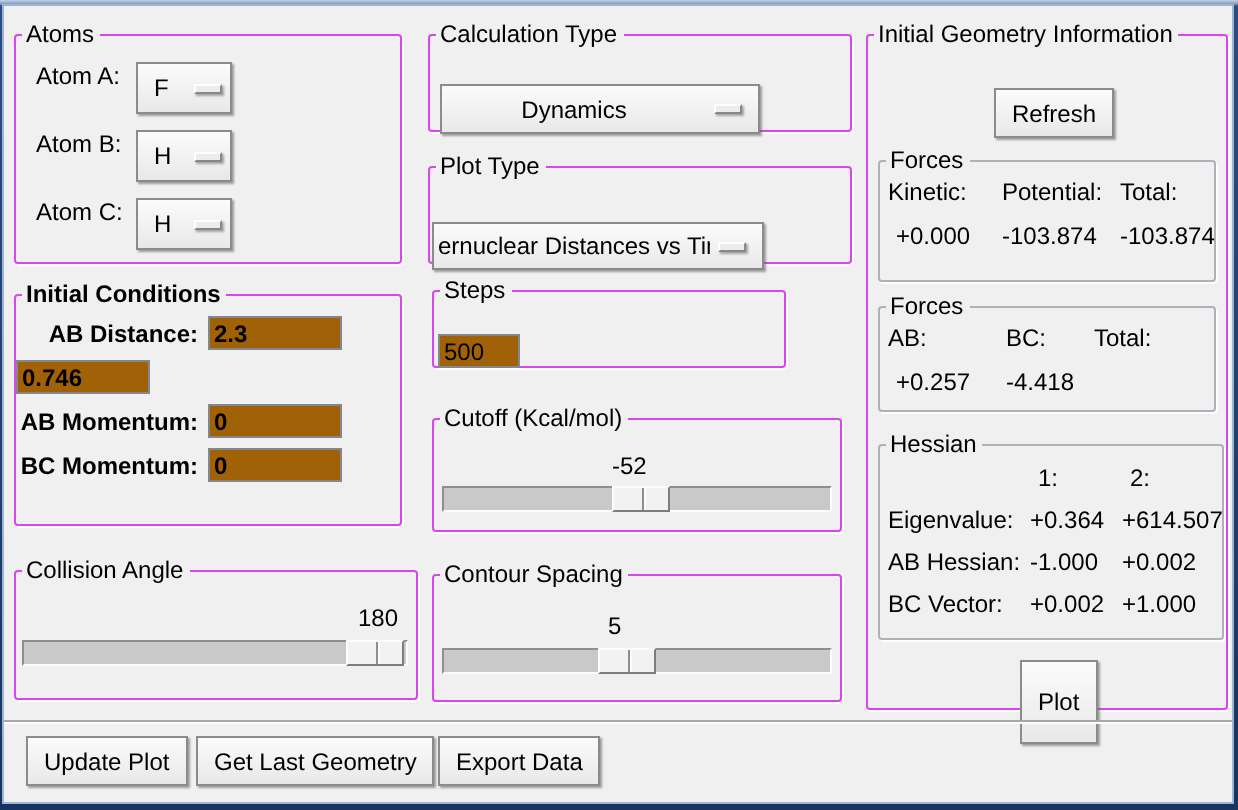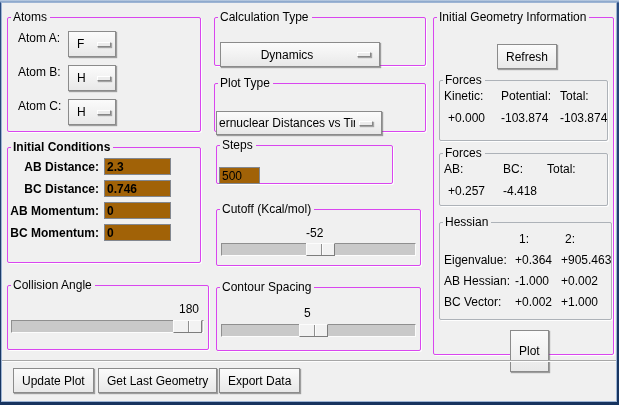--- a/index.html
+++ b/index.html
@@ -199,21 +199,20 @@
       </div>
     </fieldset>
 
     <fieldset class="group ic-fs">
       <legend>Initial Conditions</legend>
       <div class="ic-row">
         <span class="lbl">AB Distance:</span>
         <input class="tfield" type="text" value="2.3" style="">
       </div>
       <div class="ic-row">
-        <span class="lbl">BC Distance:</span>
         <input class="tfield" type="text" value="0.746" style="">
       </div>
       <div class="ic-row">
         <span class="lbl">AB Momentum:</span>
         <input class="tfield" type="text" value="0" style="">
       </div>
       <div class="ic-row">
         <span class="lbl">BC Momentum:</span>
         <input class="tfield" type="text" value="0" style="">
       </div>
@@ -298,21 +297,21 @@
 
       <fieldset class="sub-fs hessian-fs">
         <legend>Hessian</legend>
         <div class="hessian-grid">
           <span></span>
           <span class="cell-indent">1:</span>
           <span class="cell-indent">2:</span>
 
           <span>Eigenvalue:</span>
           <span>+0.364</span>
-          <span>+905.463</span>
+          <span>+614.507</span>
 
           <span>AB Hessian:</span>
           <span>-1.000</span>
           <span>+0.002</span>
 
           <span>BC Vector:</span>
           <span>+0.002</span>
           <span>+1.000</span>
         </div>
       </fieldset>

